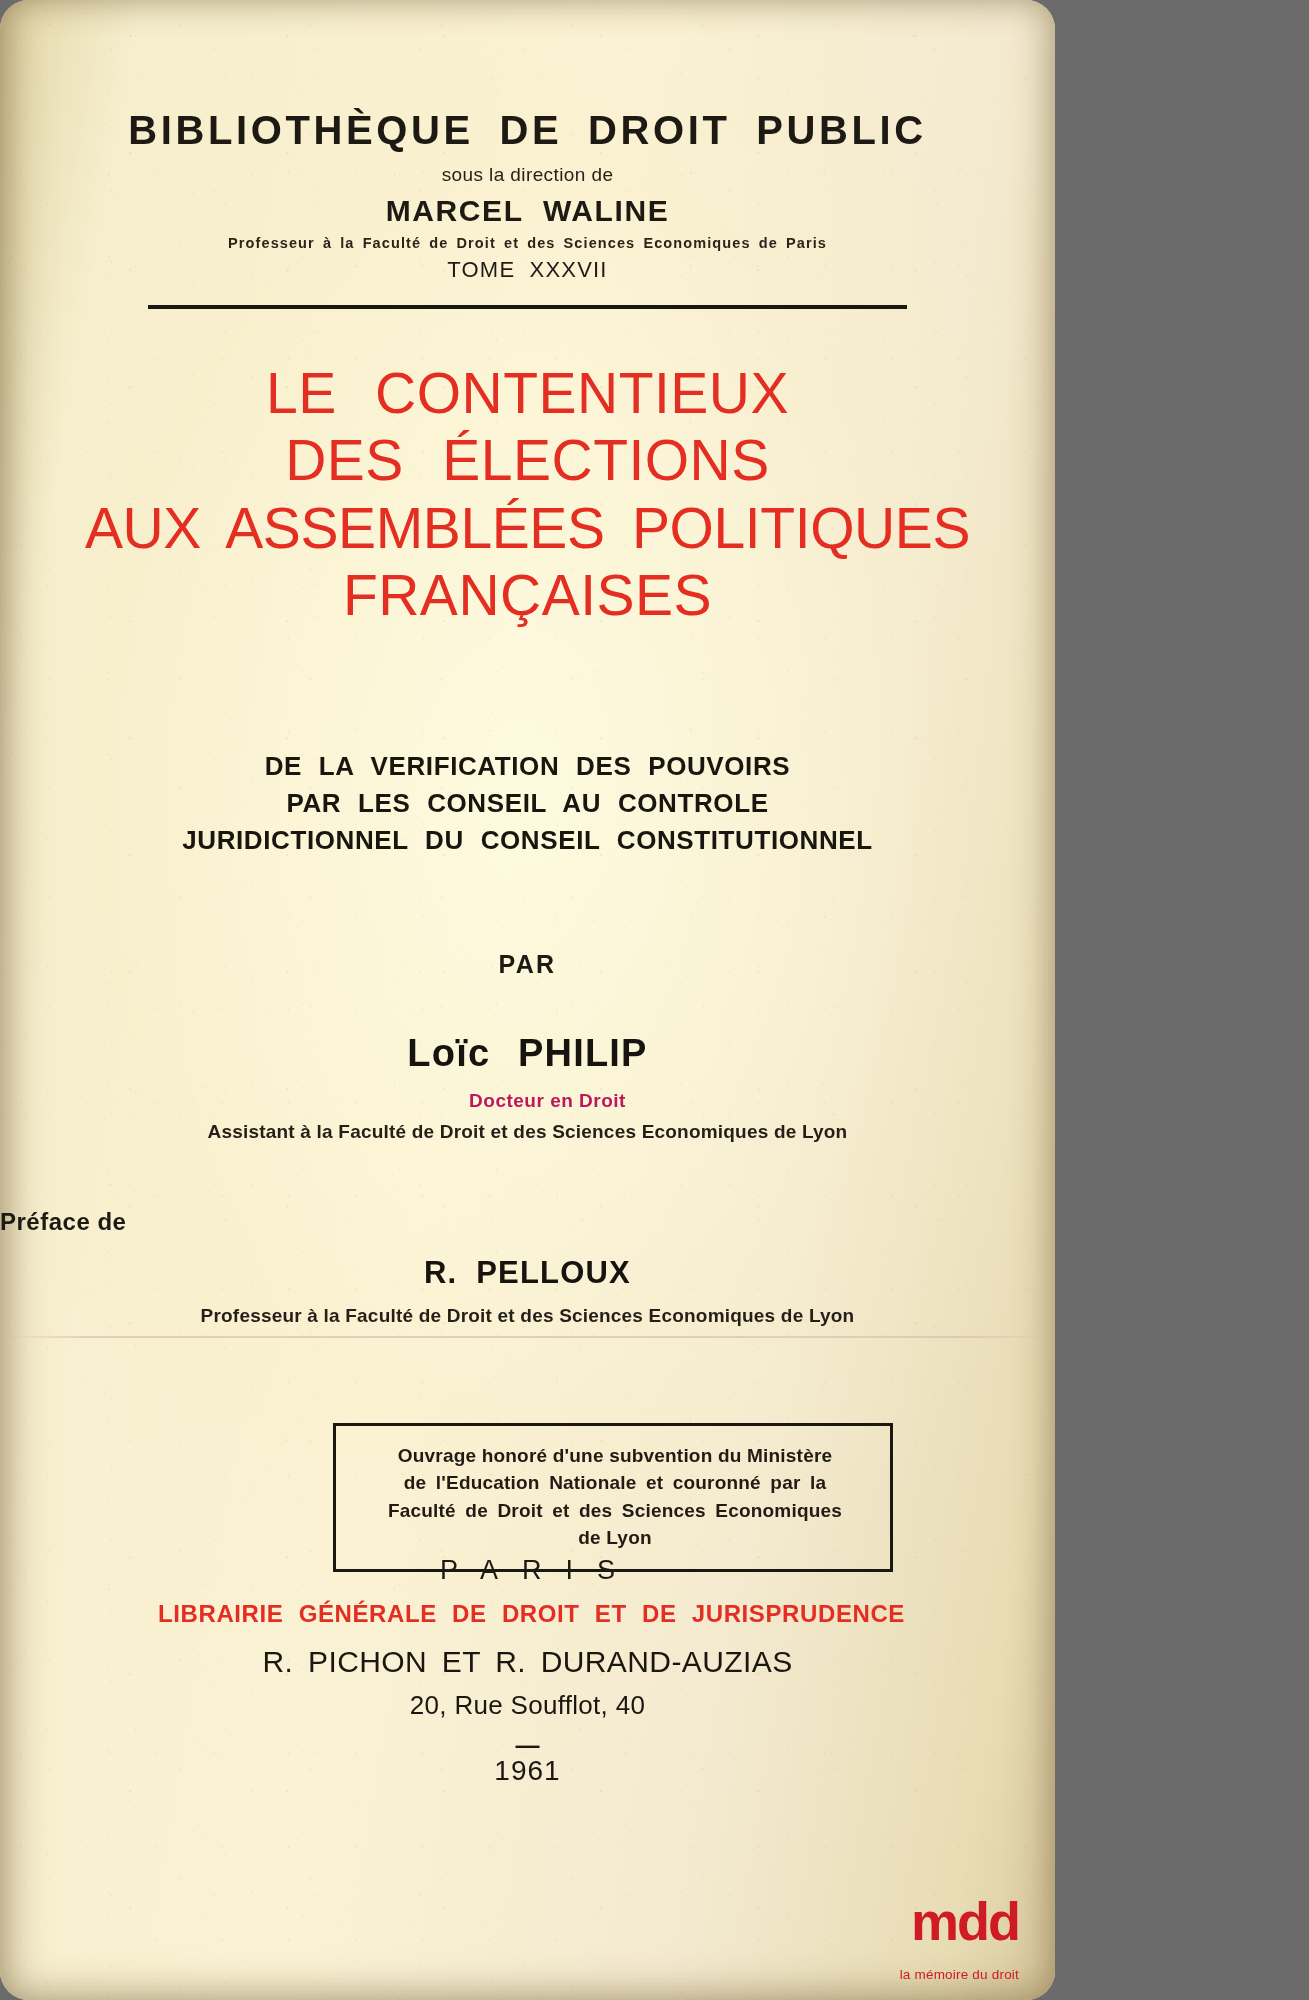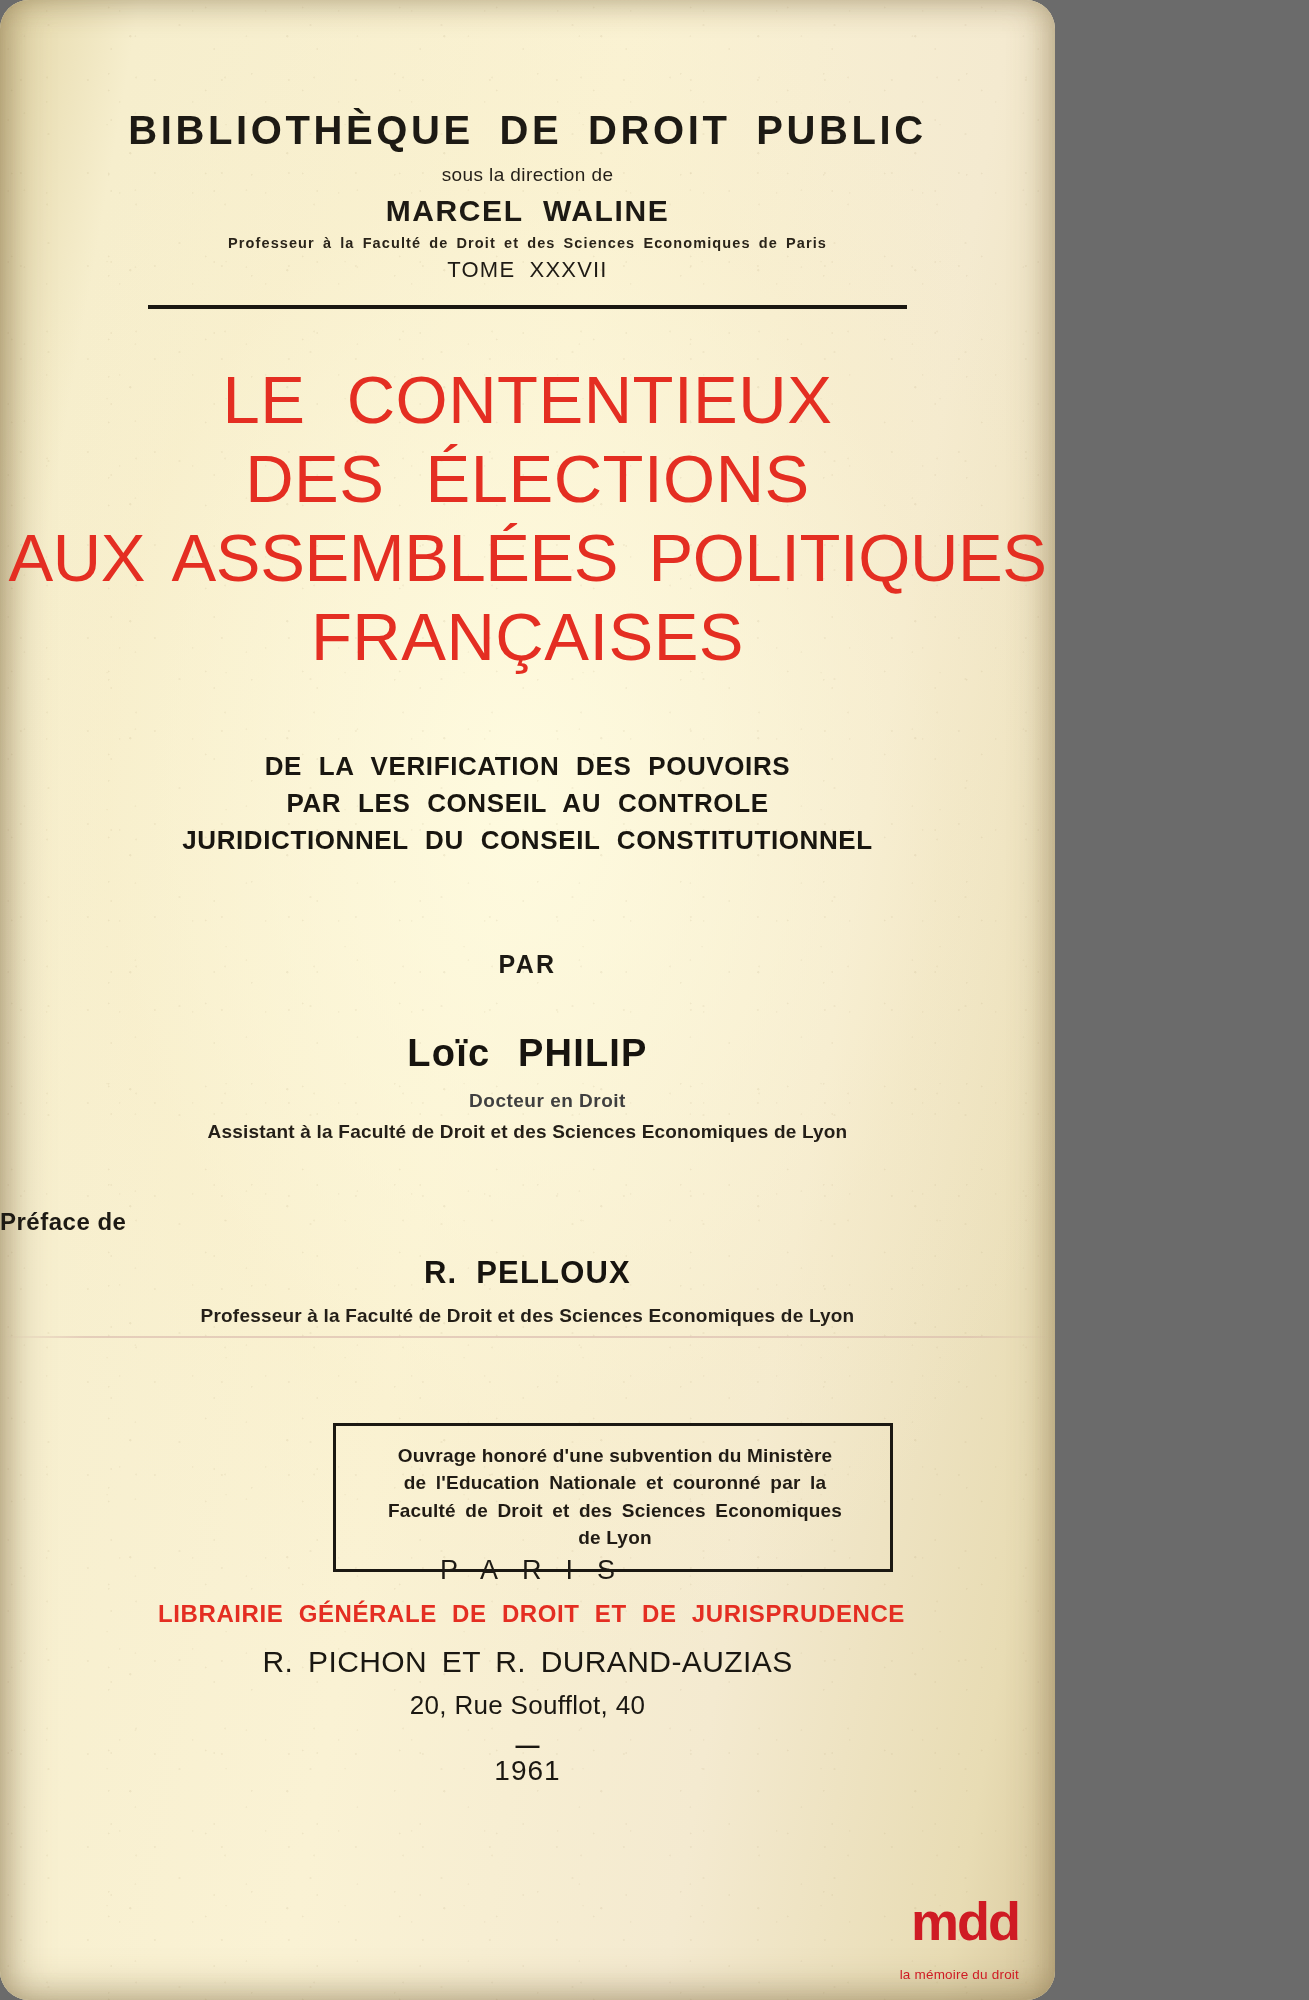--- a/index.html
+++ b/index.html
@@ -127,21 +127,21 @@
   
   .title-block {
     position: absolute;
     top: 360px;
     left: 0;
     right: 0;
     text-align: center;
     color: #e42e22;
   }
   .title-line {
-    font-size: 67px;
+    font-size: 57px;
     font-weight: normal;
     line-height: 1.18;
     letter-spacing: 0.5px;
     word-spacing: 22px;
     white-space: nowrap;
   }
   .title-line.l3 { word-spacing: 12px; letter-spacing: -0.4px; }
   .title-line.l4 { word-spacing: 12px; }
 
   
@@ -187,21 +187,21 @@
   .author-cred {
     position: absolute;
     top: 1090px;
     left: 0; right: 0;
     text-align: center;
   }
   .author-cred .c1 {
     font-size: 19px;
     font-weight: bold;
     letter-spacing: 0.5px;
-    color: #404040;
+    color: #be185d;
     padding-left: 40px;
   }
   .author-cred .c2 {
     margin-top: 9px;
     font-size: 19px;
     font-weight: bold;
     letter-spacing: 0.2px;
     color: #241f18;
   }
 

